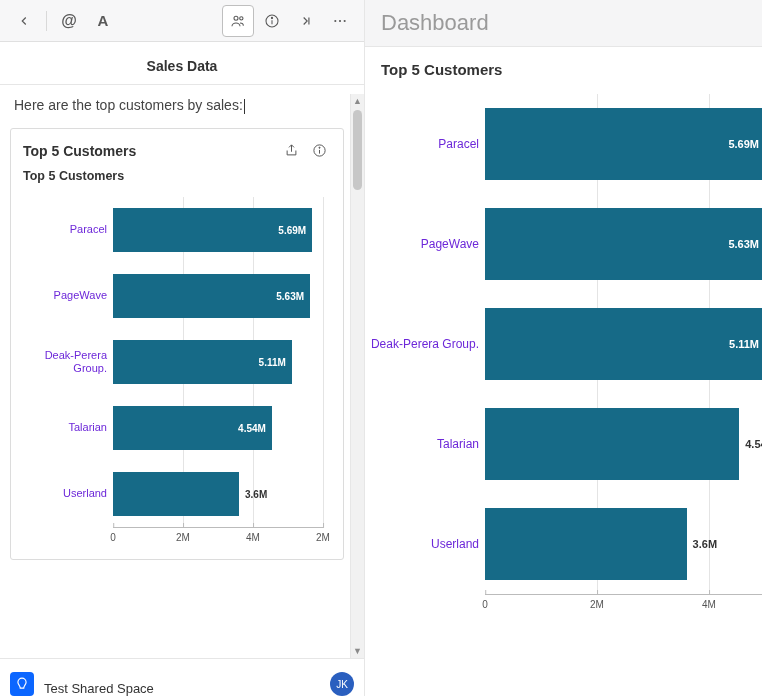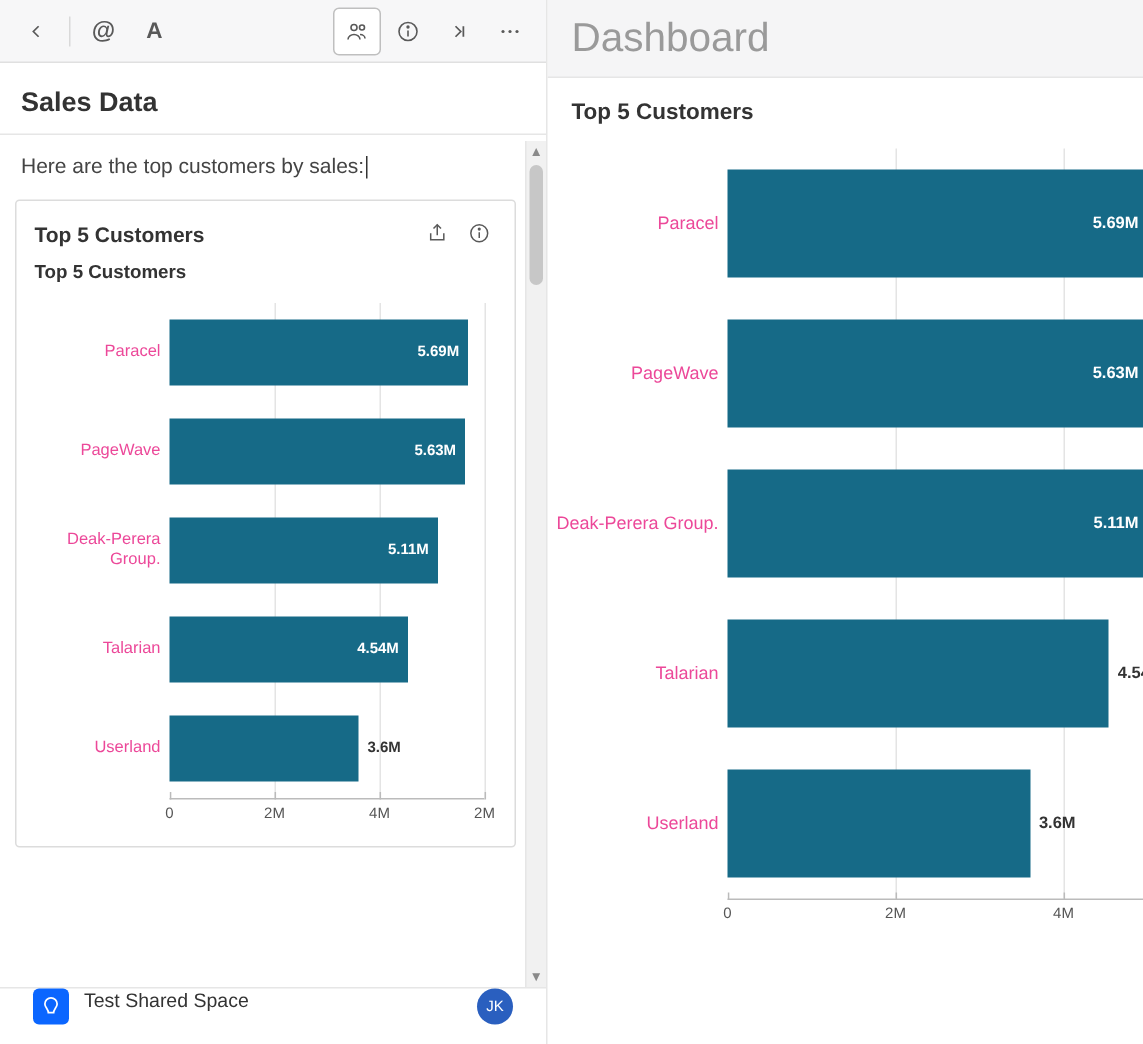--- a/index.html
+++ b/index.html
@@ -8,48 +8,48 @@
   .left-pane { width: 365px; height: 100%; display: flex; flex-direction: column; border-right: 1px solid #e6e6e6; position: relative; }
   .right-pane { flex: 1; height: 100%; background: #fff; overflow: hidden; }
 
   .toolbar { height: 42px; border-bottom: 1px solid #e0e0e0; background: #f7f7f8; display: flex; align-items: center; padding: 0 8px; gap: 2px; }
   .tbtn { width: 32px; height: 32px; display: flex; align-items: center; justify-content: center; border-radius: 4px; color: #595959; cursor: pointer; }
   .tbtn.active { border: 1px solid #bfbfbf; background: #fff; }
   .tsep { width: 1px; height: 20px; background: #d9d9d9; margin: 0 4px; }
   .tspace { flex: 1; }
   svg { display: block; }
 
-  .section-title { padding: 16px 14px 10px 14px; font-size: 18px; font-weight: 600; border-bottom: 1px solid #e6e6e6; }
+  .section-title { padding: 16px 14px 10px 14px; font-size: 14px; font-weight: 600; border-bottom: 1px solid #e6e6e6; text-align: center; }
   .body-scroll { flex: 1; overflow-y: auto; position: relative; padding: 0 10px 8px 10px; }
   .note-text { padding: 12px 4px 10px 4px; font-size: 14px; color: #444; }
   .cursor { display:inline-block; width:1px; height:15px; background:#333; vertical-align:middle; margin-left:1px; }
 
   .card { border: 1px solid #dcdcdc; border-radius: 3px; background: #fff; margin-top: 4px; }
   .card-head { display: flex; align-items: center; padding: 10px 12px 6px 12px; }
   .card-head .title { font-weight: 600; font-size: 14px; flex: 1; }
   .card-head .ibtn { width: 24px; height: 24px; display:flex; align-items:center; justify-content:center; color:#595959; cursor:pointer; margin-left:4px; }
   .card-sub { padding: 0 12px 6px 12px; font-weight: 600; font-size: 12.5px; }
 
   .chart { position: relative; }
   .row { position: relative; height: 56px; display:flex; align-items:center; }
-  .row .cat { position:absolute; left:0; top:50%; transform:translateY(-50%); font-size:11px; color:#ec4899; text-align:right; line-height:1.2; }
+  .row .cat { position:absolute; left:0; top:50%; transform:translateY(-50%); font-size:11px; color:#6d28d9; text-align:right; line-height:1.2; }
   .row .bar { position:absolute; top:50%; transform:translateY(-50%); height:40px; background:#166a87; }
   .row .vlabel-in  { position:absolute; top:50%; transform:translateY(-50%); font-size:10px; color:#fff; font-weight:600; }
   .row .vlabel-out { position:absolute; top:50%; transform:translateY(-50%); font-size:10px; color:#333; font-weight:600; }
 
   .axis { position:relative; height:26px; border-top:1px solid #bbb; }
   .tick { position:absolute; top:0; font-size:10px; color:#555; transform:translateX(-50%); }
   .tick::before { content:""; position:absolute; left:50%; top:-5px; width:1px; height:5px; background:#bbb; }
   .tick span { display:block; padding-top:4px; }
   .grid { position:absolute; top:0; bottom:26px; width:1px; background:#bbb; opacity:.4; }
 
-  .dash-title { padding: 10px 16px; font-size: 27px; color:#9a9a9a; background:#f5f5f6; border-bottom:1px solid #e6e6e6; }
+  .dash-title { padding: 10px 16px; font-size: 22px; color:#9a9a9a; background:#f5f5f6; border-bottom:1px solid #e6e6e6; }
   .dash-sub { padding: 14px 16px 6px 16px; font-size:15px; font-weight:600; }
 
-  .footer { position:absolute; left:0; right:0; bottom:0; height:38px; border-top:1px solid #e6e6e6; background:#fff; display:flex; align-items:flex-start; padding:0 22px; gap:10px; }
+  .footer { position:absolute; left:0; right:0; bottom:0; height:38px; border-top:1px solid #e6e6e6; background:#fff; display:flex; align-items:flex-end; padding:0 10px; gap:10px; }
   .footer .space-icon { width:24px; height:24px; border-radius:4px; background:#0b66ff; display:flex; align-items:center; justify-content:center; color:#fff; }
   .footer .label { flex:1; font-size:13px; }
   .footer .avatar { width:24px; height:24px; border-radius:50%; background:#2a5fbf; color:#fff; font-size:10px; display:flex; align-items:center; justify-content:center; }
 
   .scrollbar-fake { position:absolute; top:94px; right:0; width:14px; bottom:38px; background:#f1f1f1; border-left:1px solid #e6e6e6; }
   .scrollbar-thumb { position:absolute; left:2px; right:2px; top:2px; height:80px; background:#c7c7c7; border-radius:6px; }
   .scrollbar-fake .arrow { position:absolute; left:0; right:0; height:14px; display:flex; align-items:center; justify-content:center; color:#8a8a8a; font-size:9px; }
 </style>
 </head>
 <body>

